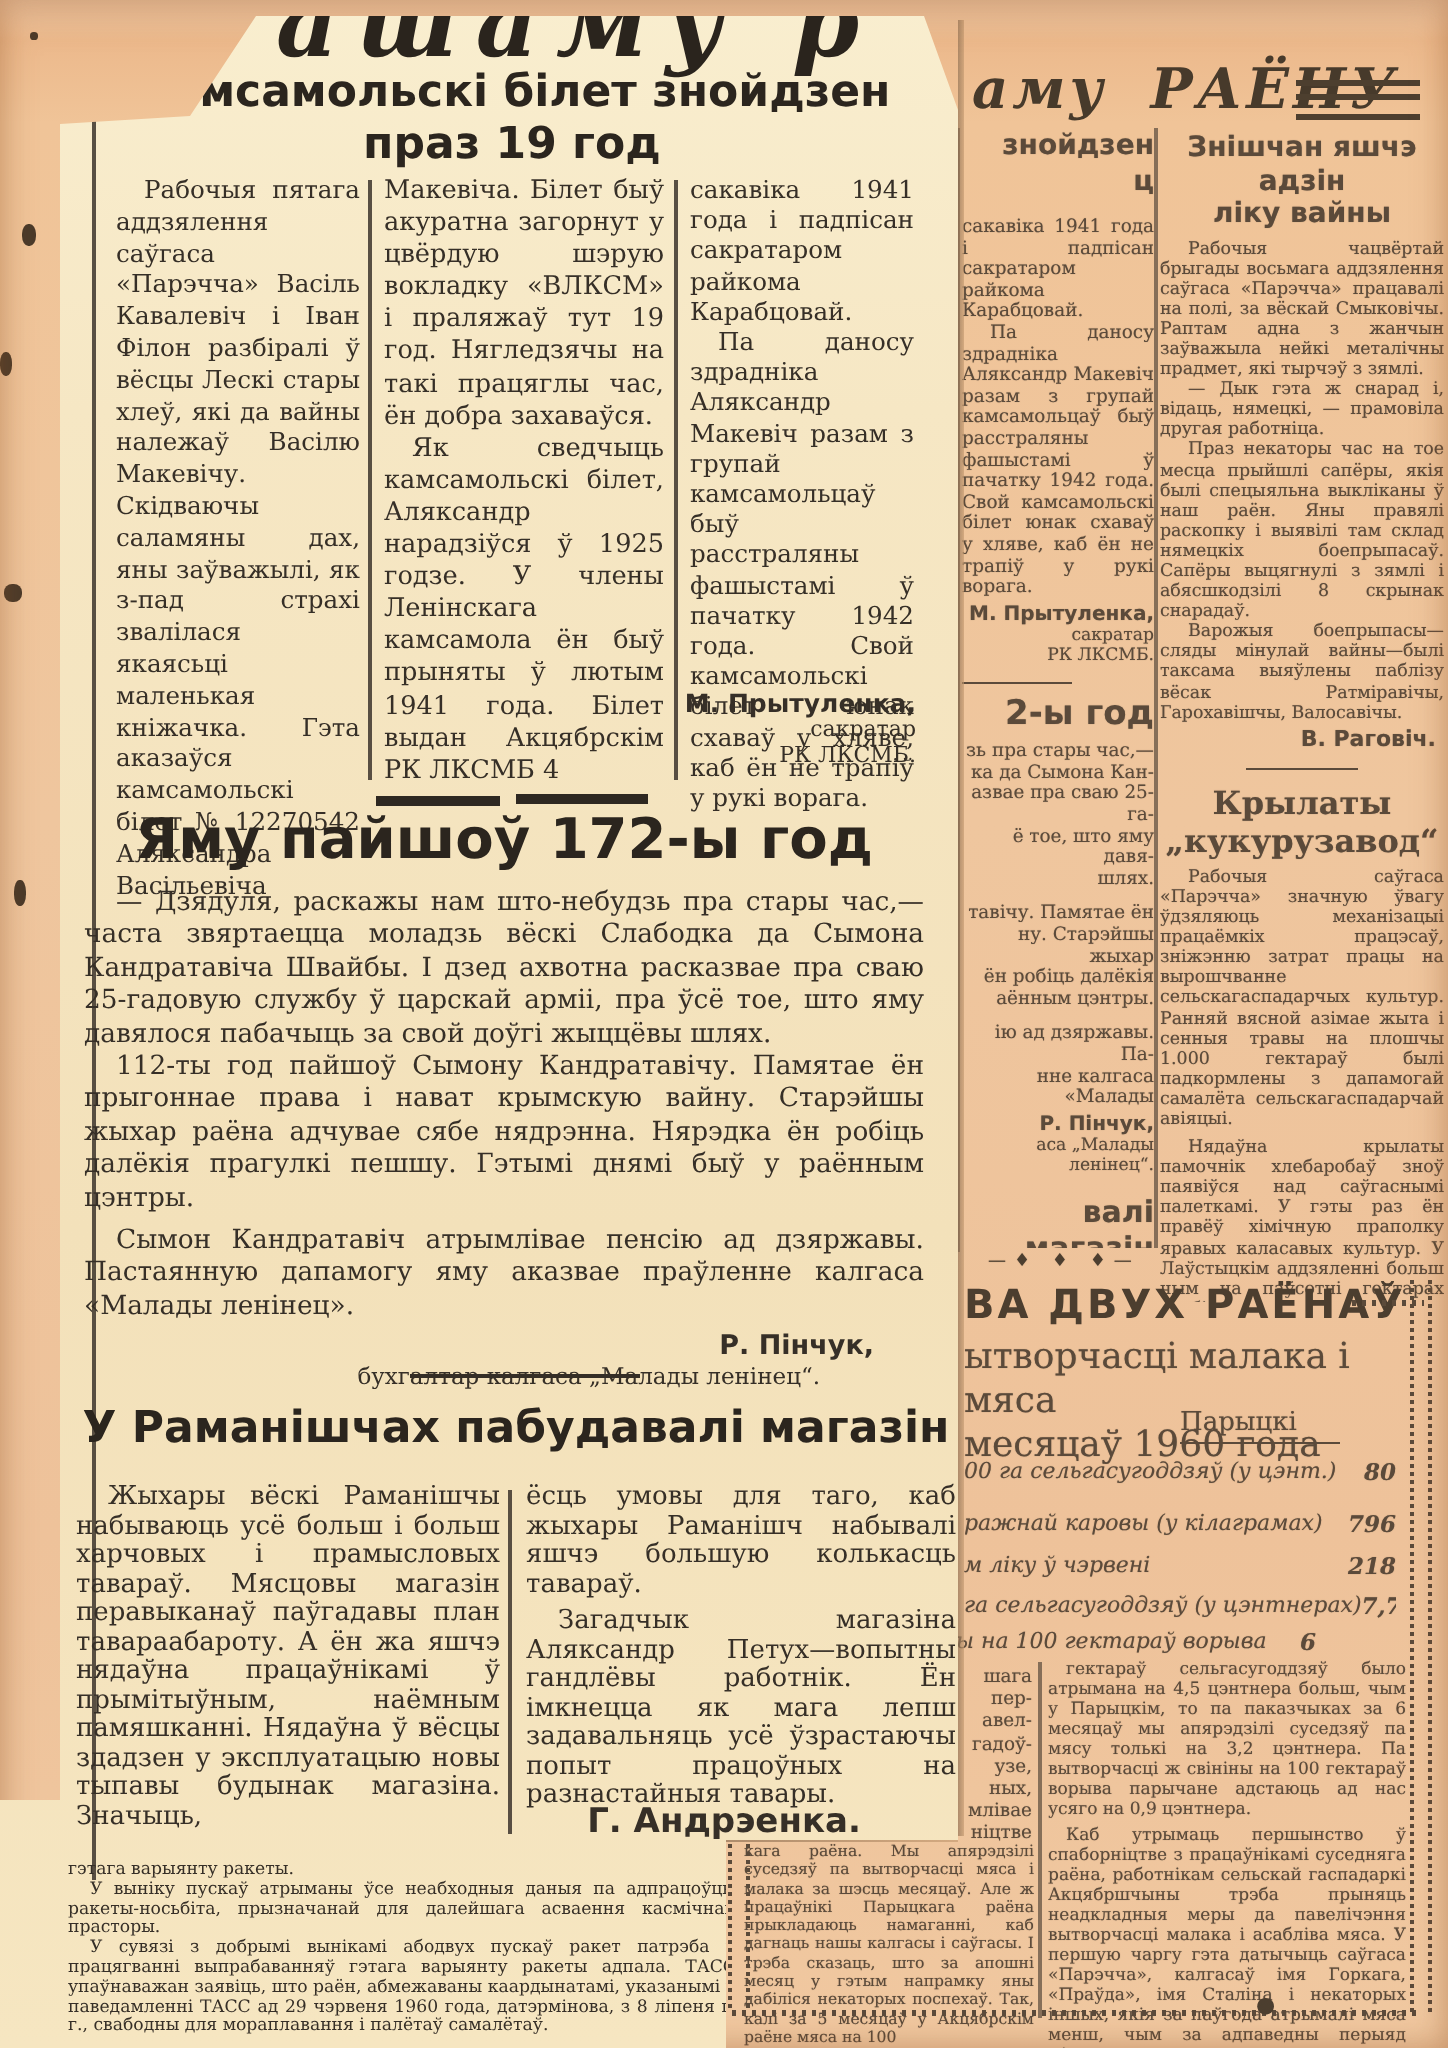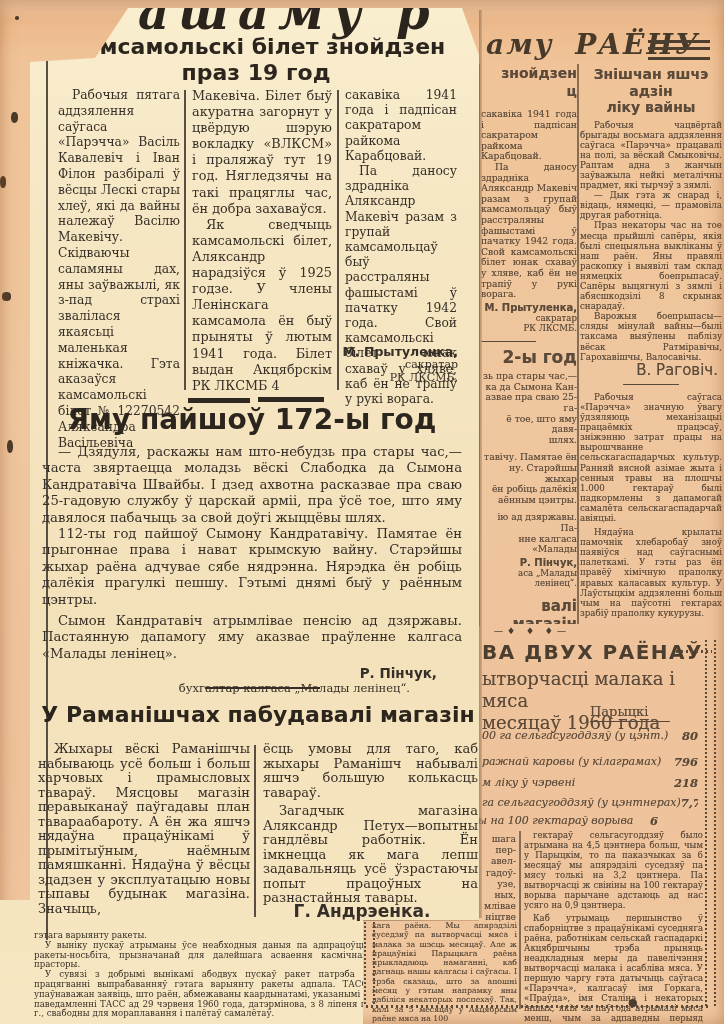--- a/index.html
+++ b/index.html
@@ -26,21 +26,21 @@
         border-top:3px solid #4d3f2f;border-bottom:3px solid #4d3f2f;}
   .lines3::after{content:"";position:absolute;left:0;right:0;top:4px;border-top:3px solid #4d3f2f;}
   #u-col{left:481px;top:64px;width:96px;height:560px;overflow:hidden;font-size:9.2px;line-height:10.6px;}
   #u-col .hfrag{font-size:14px;line-height:18px;font-weight:bold;}
   #u-col .sig{font-weight:bold;font-size:10px;margin-top:3px;}
   #u-col .sigrole{font-size:8.6px;line-height:10px;}
   #u-col hr{border:none;border-top:1.5px solid #5b4a3a;width:55px;margin:8px 30px 6px 0;}
   .u-rule{width:1.5px;background:#6b5947;opacity:.8;}
   #war-col{left:580px;top:66px;width:142px;height:585px;overflow:hidden;font-size:8.7px;line-height:10.1px;}
   #war-col h3{margin:0 0 4px 0;font-size:14px;line-height:16.5px;}
-  #war-col .sig{font-weight:normal;font-size:15px;margin:3px 4px 0 0;padding-left:28px;}
+  #war-col .sig{font-weight:bold;font-size:11px;margin:3px 4px 0 0;padding-left:28px;}
   .mini-div{border:none;border-top:1.5px solid #5b4a3a;width:56px;margin:9px auto 7px auto;}
   #corn-h{font-weight:bold;font-size:16px;line-height:19px;margin:0 0 4px 0;}
   #stats-head{left:482px;top:640px;font-weight:bold;font-size:20px;letter-spacing:1.5px;color:#4c3e2f;white-space:nowrap;}
   .dots-h{height:3px;background:repeating-linear-gradient(90deg,#5b4a3a 0 2px,transparent 2px 5px);}
   .dots-v{width:7px;border-left:2px dotted #5b4a3a;border-right:2px dotted #5b4a3a;}
   #stats-sub{left:482px;top:668px;width:210px;font-size:18px;line-height:22px;}
   #stats-colhead{left:590px;top:704px;width:80px;font-size:13px;text-align:left;border-bottom:1.2px solid #5b4a3a;padding-bottom:2px;}
   .stats-row{left:482px;width:216px;display:flex;justify-content:space-between;
         font-style:italic;font-size:11px;white-space:nowrap;overflow:hidden;}
   .stats-row b{font-size:11.5px;}
@@ -119,20 +119,24 @@
     <h3 class="c sans">
       <span>Знішчан яшчэ адзін</span><br>
       <span>ліку вайны</span>
     </h3>
     <p class="just indent">Рабочыя чацвёртай брыгады восьмага аддзялення саўгаса «Парэчча» працавалі на полі, за вёскай Смыковічы. Раптам адна з жанчын заўважыла нейкі металічны прадмет, які тырчэў з зямлі.</p>
     <p class="just indent">— Дык гэта ж снарад і, відаць, нямецкі, — прамовіла другая работніца.</p>
     <p class="just indent">Праз некаторы час на тое месца прыйшлі сапёры, якія былі спецыяльна выкліканы ў наш раён. Яны правялі раскопку і выявілі там склад нямецкіх боепрыпасаў. Сапёры выцягнулі з зямлі і абясшкодзілі 8 скрынак снарадаў.</p>
     <p class="just indent">Варожыя боепрыпасы—сляды мінулай вайны—былі таксама выяўлены паблізу вёсак Ратміравічы, Гарохавішчы, Валосавічы.</p>
     <div class="sig sans r">В. Раговіч.</div>
     <div class="mini-div"></div>
+    <div class="c" id="corn-h">
+      <span>Крылаты</span><br>
+      <span>„кукурузавод“</span>
+    </div>
     <p class="just indent">Рабочыя саўгаса «Парэчча» значную ўвагу ўдзяляюць механізацыі працаёмкіх працэсаў, зніжэнню затрат працы на вырошчванне сельскагаспадарчых культур. Ранняй вясной азімае жыта і сенныя травы на плошчы 1.000 гектараў былі падкормлены з дапамогай самалёта сельскагаспадарчай авіяцыі.</p>
     <p class="just indent" style="margin-top:4px">Нядаўна крылаты памочнік хлебаробаў зноў паявіўся над саўгаснымі палеткамі. У гэты раз ён правёў хімічную праполку яравых каласавых культур. У Лаўстыцкім аддзяленні больш чым на паўсотні гектарах зрабіў праполку кукурузы.</p>
 
   </div>
 
   <div class="abs u-ink" id="orn">—♦ ♦ ♦—</div>
   <div class="abs sans" id="stats-head">ВА ДВУХ РАЁНАЎ</div>
   <div class="abs dots-h" style="left:676px;top:650px;width:36px"></div>
   <div class="abs u-ink pre" id="stats-sub">ытворчасці малака і мяса
 месяцаў 1960 года</div>

